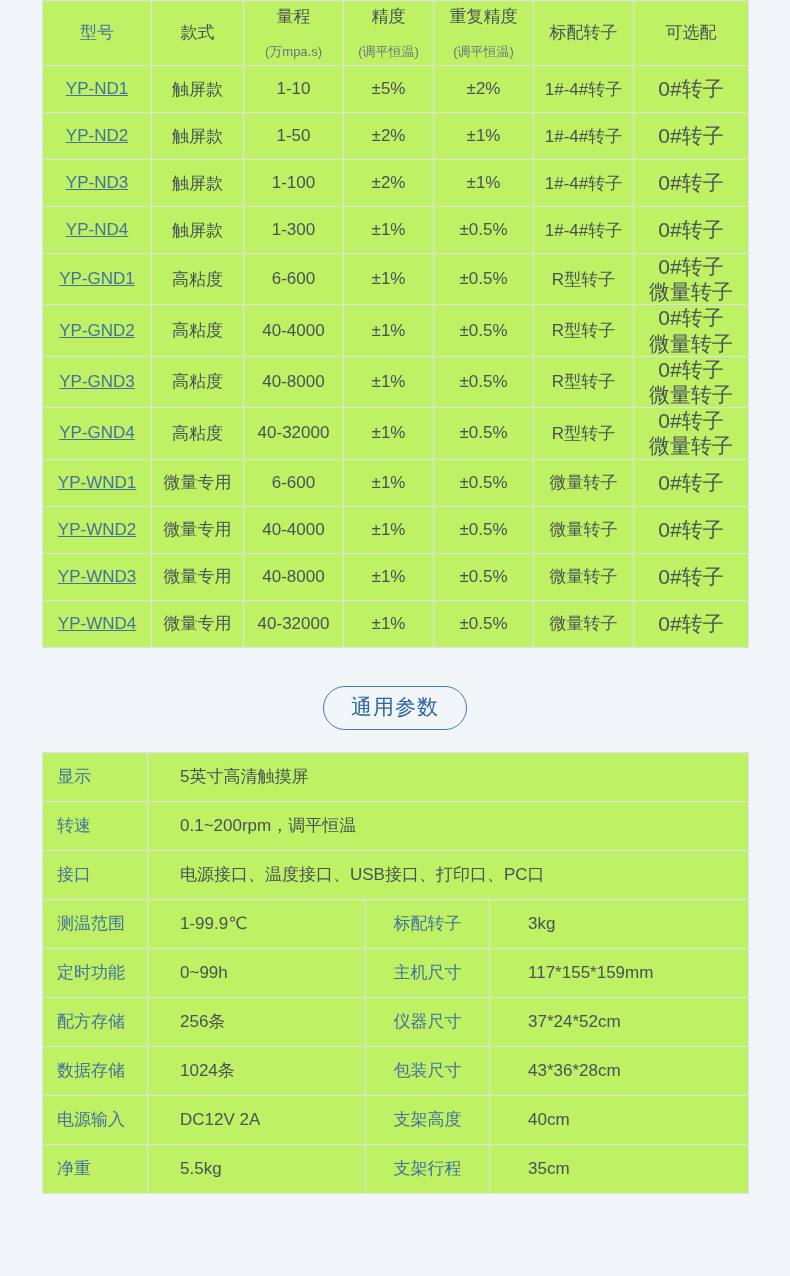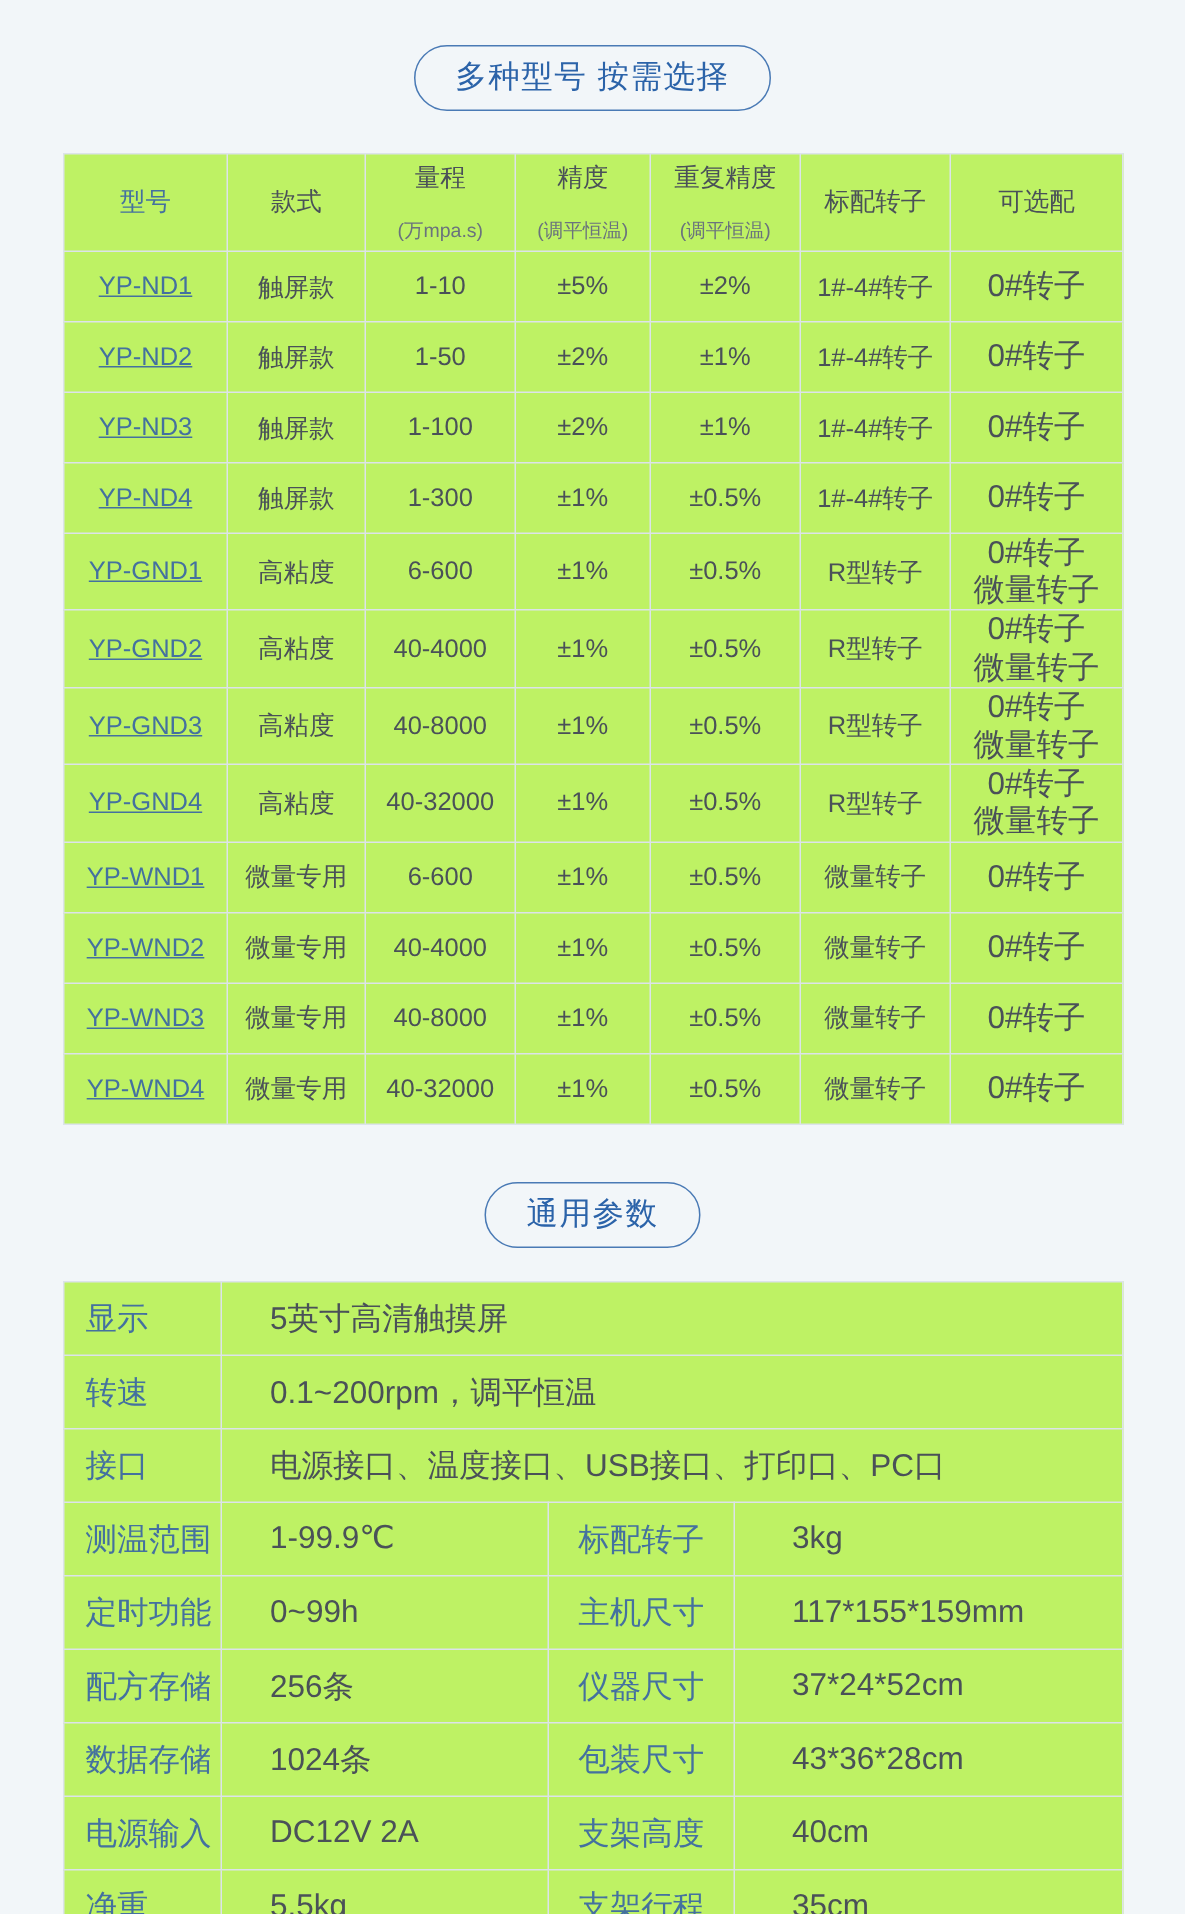--- a/index.html
+++ b/index.html
@@ -38,34 +38,31 @@
   }
 
   .t1 th { height: 64px; font-weight: normal; padding: 0 2px; }
   .t1 td { height: 46px; font-size: 17px; padding: 0 2px; }
   .th-main { font-size: 17px; color: #4a5158; line-height: 1.2; }
   .t1 th.first-col .th-main { color: #44719f; }
   .th-sub { font-size: 13px; color: #6a737d; margin-top: 17px; line-height: 1.1; }
   .t1 td.model-cell { color: #44719f; text-decoration: underline; }
   .opt-line { font-size: 21px; line-height: 1.2; }
 
-  .t2 td { height: 46px; font-size: 21px; }
+  .t2 td { height: 46px; font-size: 17px; }
   .t2 td.lab  { text-align: left; padding-left: 14px; color: #44719f; }
   .t2 td.val  { text-align: left; padding-left: 32px; color: #4a5158; margin-top: 36px; }
   .t2 td.lab2 { text-align: center; color: #44719f; }
   .t2 td.val2 { text-align: left; padding-left: 38px; color: #4a5158; }
 </style>
 </head>
 <body>
 
 <div class="wrap">
 
-  <div class="pill-row">
-    <span class="pill">多种型号 按需选择</span>
-  </div>
 
   <table class="t1">
     <colgroup>
       <col style="width:109px">
         <col style="width:92px">
         <col style="width:100px">
       <col style="width:90px">
         <col style="width:100px">
         <col style="width:100px">
       <col style="width:115px">

